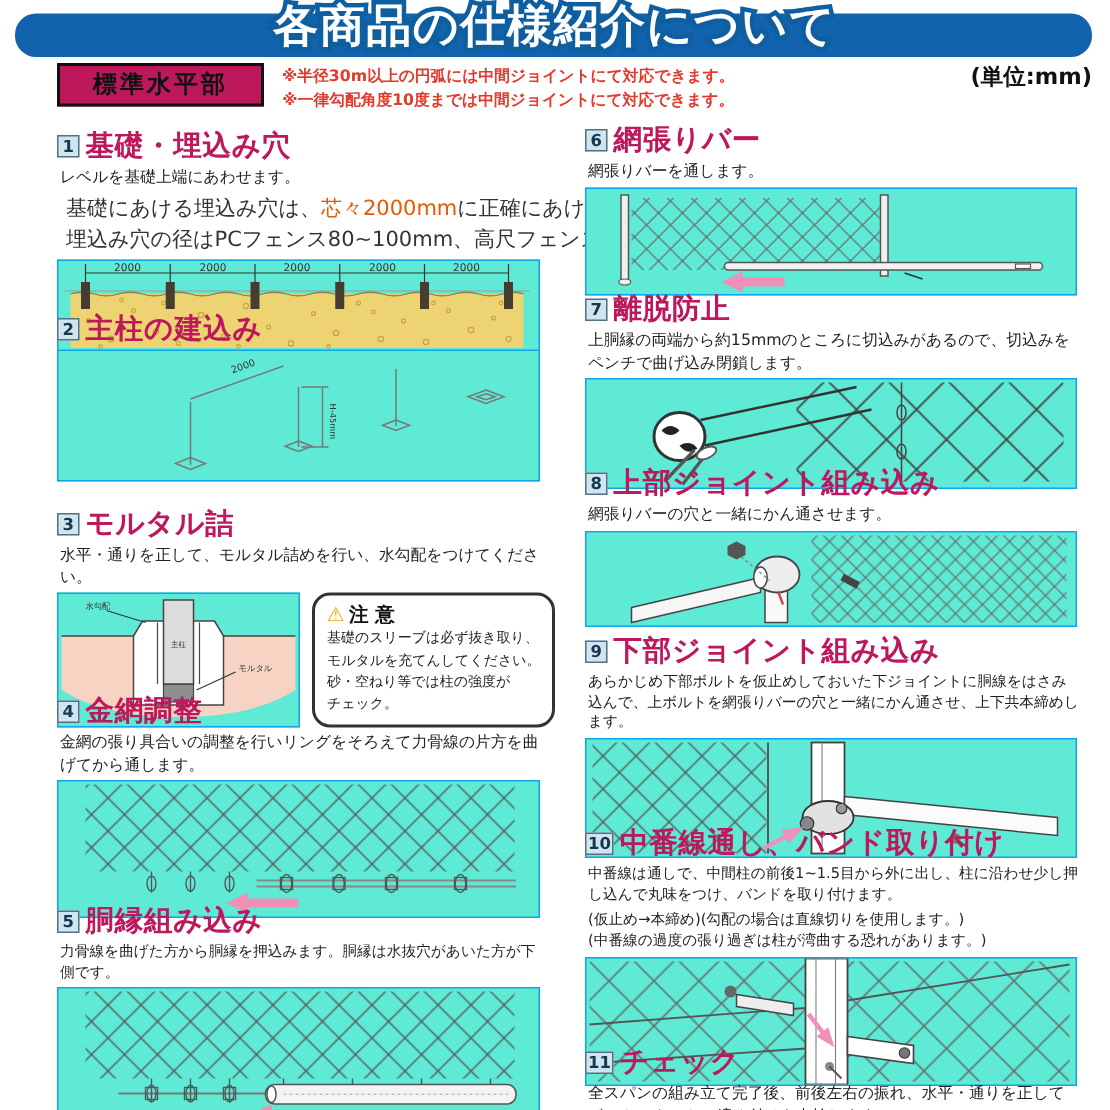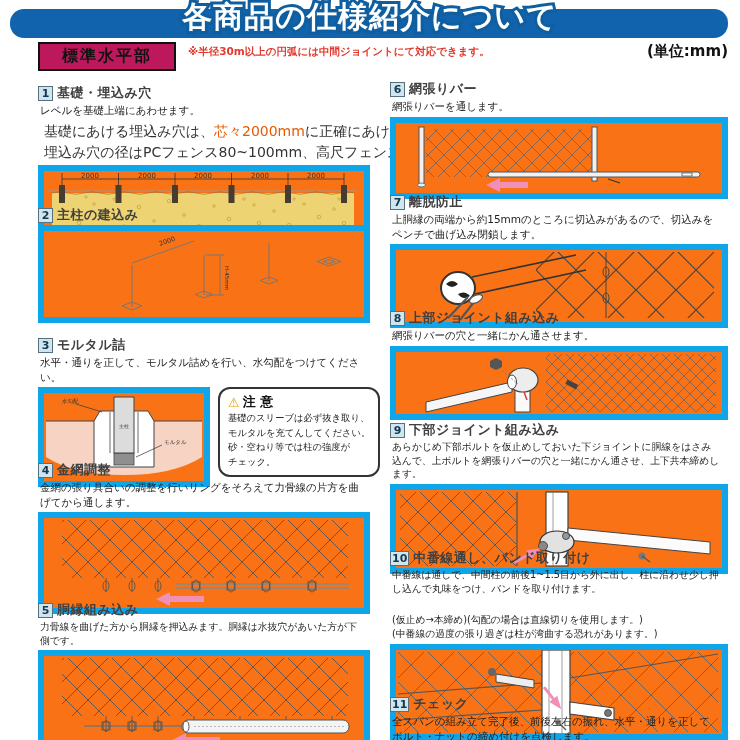--- a/index.html
+++ b/index.html
@@ -8,26 +8,26 @@
   .main-title{position:absolute;left:0;right:0;top:-3px;text-align:center;font-size:30px;font-weight:bold;color:#fff;
     -webkit-text-stroke:6px #0f5fa0;paint-order:stroke;letter-spacing:1px;}
   .std-box{position:absolute;left:38px;top:42px;width:134px;height:25px;border:2px solid #111;background:#be185d;
     display:flex;align-items:center;justify-content:center;font-size:16px;font-weight:bold;letter-spacing:2px;color:#111;}
   .notes{position:absolute;left:188px;top:44px;color:#e23b2e;font-size:10.5px;font-weight:bold;line-height:1.5;white-space:nowrap;text-align:center;}
   .unit{position:absolute;right:12px;top:42px;font-size:15px;font-weight:bold;color:#111;}
   .sec{position:absolute;}
   .sec-h{display:flex;align-items:center;gap:4px;margin-bottom:1px;}
   .badge{min-width:15px;height:15px;padding:0 1px;background:#cfe5ef;border:1px solid #58707e;color:#14384f;
     font-size:11px;font-weight:bold;display:flex;align-items:center;justify-content:center;line-height:1;box-sizing:border-box;}
-  .sec-title{font-size:13px;font-weight:bold;color:#404040;letter-spacing:0.5px;}
+  .sec-title{font-size:19px;font-weight:bold;color:#be185d;letter-spacing:0.5px;}
   .desc{font-size:10.5px;color:#222;line-height:1.4;margin:1px 0 3px 2px;}
   .desc.tight{font-size:9.8px;}
   .small-note{font-size:14px;color:#333;line-height:1.5;margin:1px 0 2px 6px;white-space:nowrap;}
   .red{color:#e3342a;} .orange{color:#e55a00;}
-  .dbox{border:6px solid #0ea5e9;background:#f97316;}
+  .dbox{border:1px solid #0ea5e9;background:#5eead4;}
   .row{display:flex;gap:8px;align-items:flex-start;}
   .warning{width:152px;height:78px;border:2px solid #333;border-radius:12px;background:#fff;padding:4px 8px;}
   .warn-title{font-size:13px;font-weight:bold;color:#111;display:flex;align-items:center;gap:3px;}
   .warn-icon{color:#e8a000;font-size:13px;}
   .warn-line{font-size:9.3px;color:#222;line-height:1.55;white-space:nowrap;}
   svg{display:block;}
   svg text{font-family:"DejaVu Sans",sans-serif;fill:#333;}
 </style>
 </head>
 <body>
@@ -50,20 +50,21 @@
       <path d="M0 0 L40 40 M40 0 L0 40" stroke="#444" stroke-width="1.2" fill="none"></path>
     </pattern>
   </defs>
 </svg>
 
 <div class="topbar"></div>
 <div class="main-title">各商品の仕様紹介について</div>
 <div class="std-box">標準水平部</div>
 <div class="notes">
   <div>※半径30m以上の円弧には中間ジョイントにて対応できます。</div>
+  <div>※一律勾配角度10度までは中間ジョイントにて対応できます。</div>
 </div>
 <div class="unit">(単位:mm)</div>
 
 <div class="sec" style="left:38px;top:84px;width:322px;">
   <div class="sec-h">
     <span class="badge">1</span>
     <span class="sec-title">基礎・埋込み穴</span>
   </div>
   <div class="desc">レベルを基礎上端にあわせます。</div>
   <div class="small-note"><span>基礎にあける埋込み穴は、</span><span class="orange">芯々2000mm</span><span>に正確にあけてください。</span></div>
@@ -355,21 +356,21 @@
     </svg>
   </div>
 </div>
 
 <div class="sec" style="left:390px;top:549px;width:330px;">
   <div class="sec-h">
     <span class="badge">10</span>
     <span class="sec-title">中番線通し、バンド取り付け</span>
   </div>
   <div class="desc tight" style="margin-bottom:0;">中番線は通しで、中間柱の前後1~1.5目から外に出し、柱に沿わせ少し押し込んで丸味をつけ、バンドを取り付けます。</div>
-  <div class="desc tight" style="margin:18px 0 0 2px;">(仮止め→本締め)(勾配の場合は直線切りを使用します。)</div>
+  <div class="desc tight" style="margin:4px 0 0 2px;">(仮止め→本締め)(勾配の場合は直線切りを使用します。)</div>
   <div class="desc tight" style="margin:0 0 3px 2px;">(中番線の過度の張り過ぎは柱が湾曲する恐れがあります。)</div>
   <div class="dbox" style="width:326px;">
     <svg width="324" height="84" viewBox="0 0 324 84">
       <rect x="2" y="2" width="320" height="80" fill="url(#mesh30)"></rect>
       <rect x="146" y="0" width="28" height="84" fill="#fff" stroke="#444" stroke-width="1.2"></rect>
       <line x1="153" y1="0" x2="153" y2="84" stroke="#777" stroke-width="0.7"></line>
       <line x1="166" y1="0" x2="166" y2="84" stroke="#777" stroke-width="0.7"></line>
       <line x1="2" y1="44" x2="146" y2="33" stroke="#555" stroke-width="1.2"></line>
       <line x1="174" y1="28" x2="322" y2="4" stroke="#555" stroke-width="1.2"></line>
       <line x1="2" y1="70" x2="146" y2="60" stroke="#555" stroke-width="1.2"></line>

